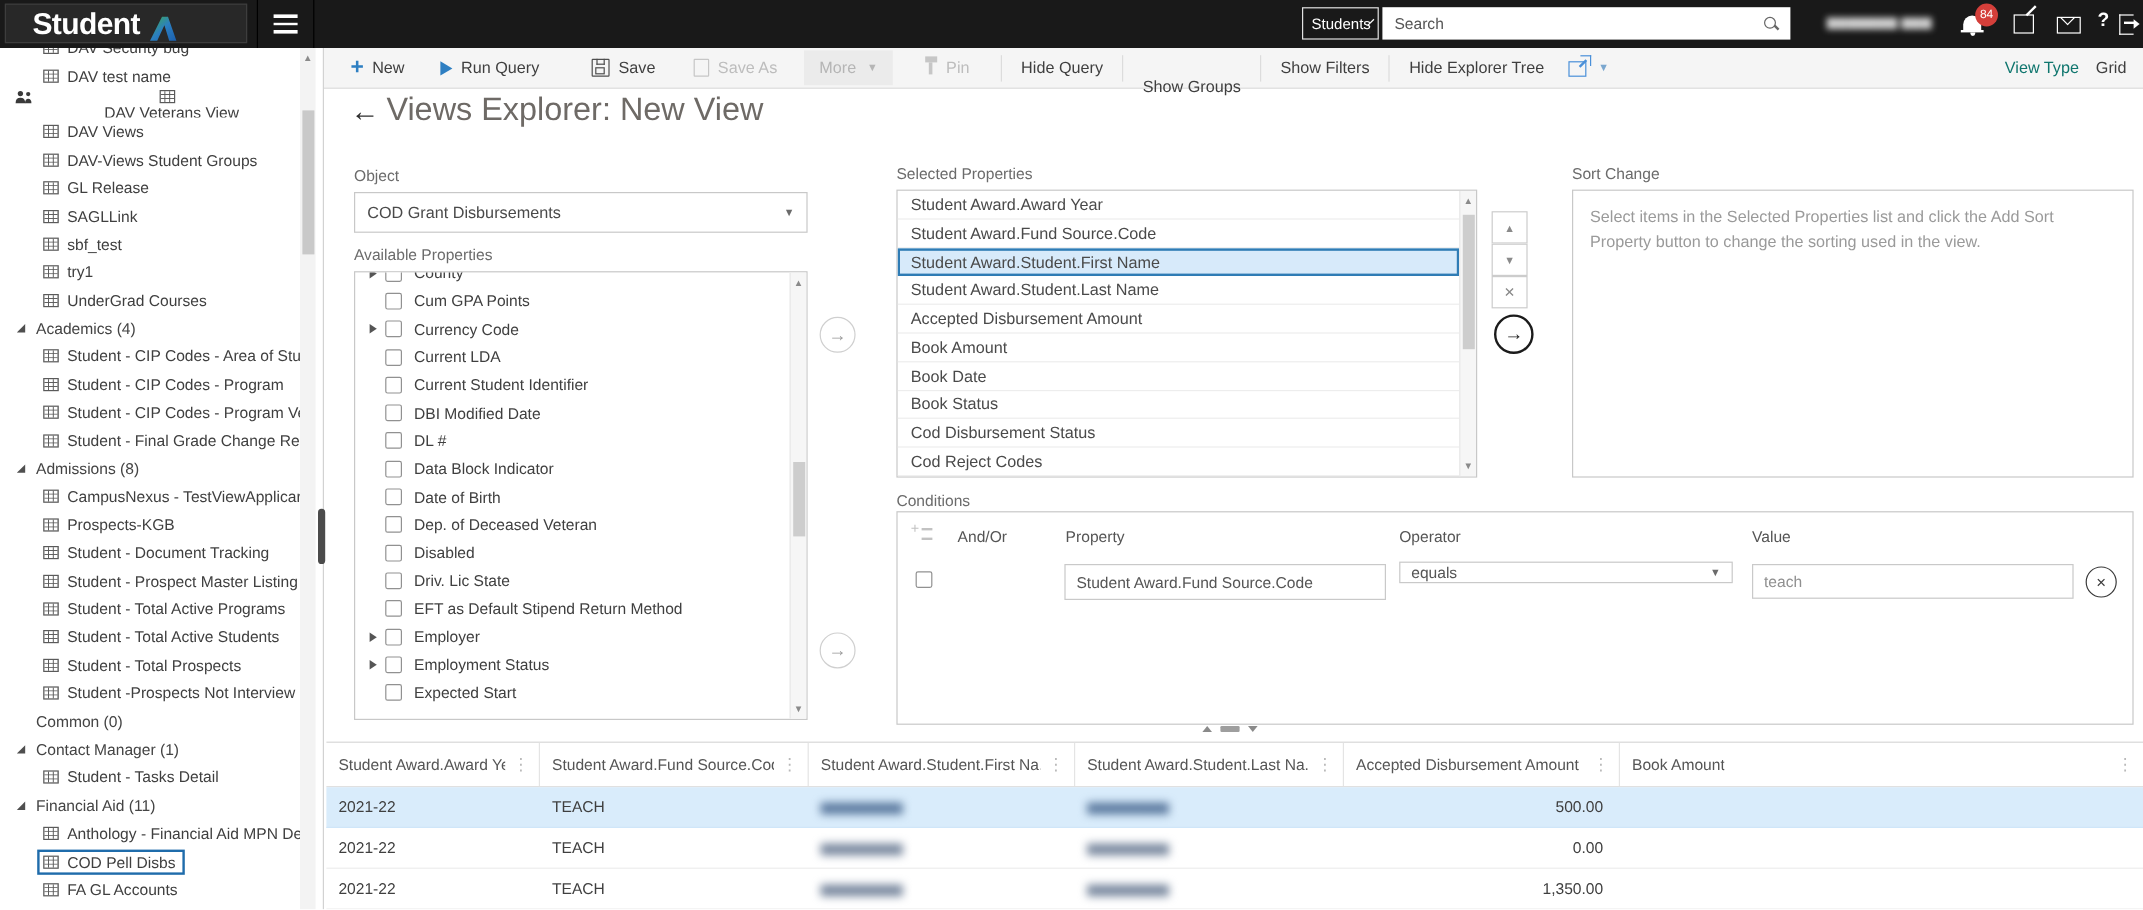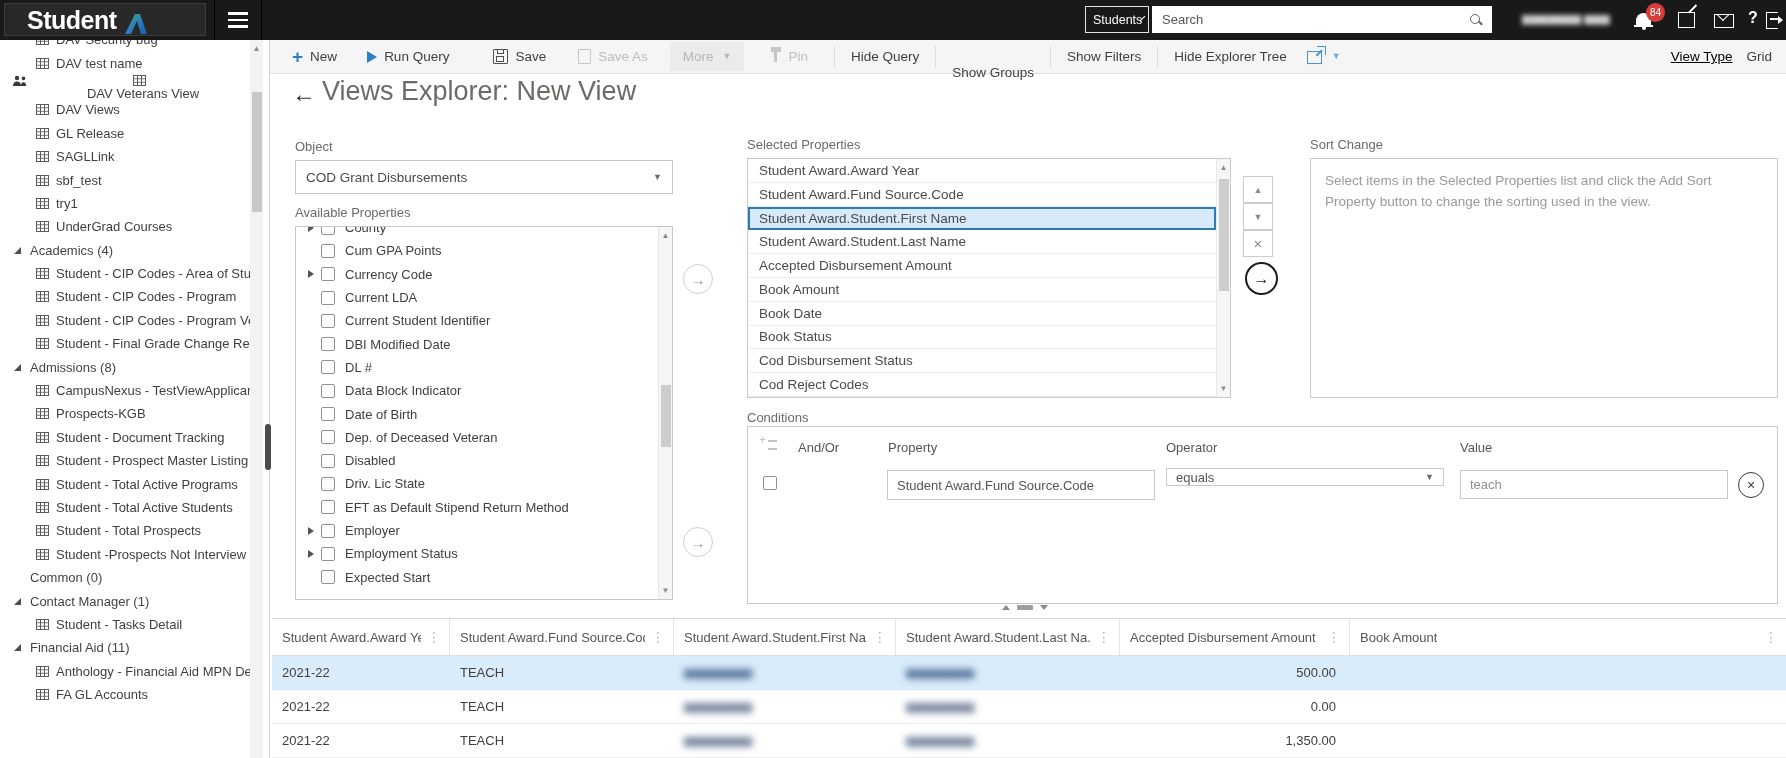--- a/index.html
+++ b/index.html
@@ -187,20 +187,24 @@
         </svg>
       <span class="tico"></span>
         <span>DAV Veterans View</span>
     </div>
     <div class="nav-row leaf">
         <span class="tico"></span>
         <span>DAV Views</span>
       </div>
     <div class="nav-row leaf">
         <span class="tico"></span>
+        <span>DAV-Views Student Groups</span>
+      </div>
+    <div class="nav-row leaf">
+        <span class="tico"></span>
         <span>GL Release</span>
       </div>
     <div class="nav-row leaf">
         <span class="tico"></span>
         <span>SAGLLink</span>
       </div>
     <div class="nav-row leaf">
         <span class="tico"></span>
         <span>sbf_test</span>
       </div>
@@ -281,20 +285,26 @@
         <span>Student - Tasks Detail</span>
       </div>
     <div class="nav-row group">
         <span class="tri-exp"></span>
         <span>Financial Aid (11)</span>
       </div>
     <div class="nav-row leaf">
         <span class="tico"></span>
         <span>Anthology - Financial Aid MPN De</span>
       </div>
+    <div class="nav-row leaf">
+      <span class="selbox">
+        <span class="tico"></span>
+          <span>COD Pell Disbs</span>
+      </span>
+    </div>
     <div class="nav-row leaf">
         <span class="tico"></span>
         <span>FA GL Accounts</span>
       </div>
   </div>
   <div class="nav-sb">
     <span class="sa">▲</span>
     <span class="sb-thumb"></span>
   </div>
   <div class="vline"></div>
@@ -337,21 +347,21 @@
     <span class="tbtn" style="margin-left:16px;">
         <span>Show Filters</span>
       </span>
     <span class="tsep" style="margin-left:16px;"></span>
     <span class="tbtn" style="margin-left:16px;">
         <span>Hide Explorer Tree</span>
       </span>
     <span class="ext-ic" style="margin-left:20px;"></span>
     <span class="caret-sm" style="margin-left:10px;color:#7ba7cf;">▼</span>
     <span style="flex:1;"></span>
-    <span style="color:#000000;text-decoration:underline;">View Type</span>
+    <span style="color:#0f766e;">View Type</span>
     <span style="margin-left:14px;margin-right:14px;color:#3f3f3f;">Grid</span>
   </div>
 
   <span class="back-arrow">←</span>
   <span class="page-title">Views Explorer: New View</span>
 
   <span class="plbl" style="left:295px;top:139px;">Object</span>
   <div class="selectbox" style="left:295px;top:160px;width:378px;height:34px;">
     <span>COD Grant Disbursements</span>
     <span class="caret-g">▼</span>

